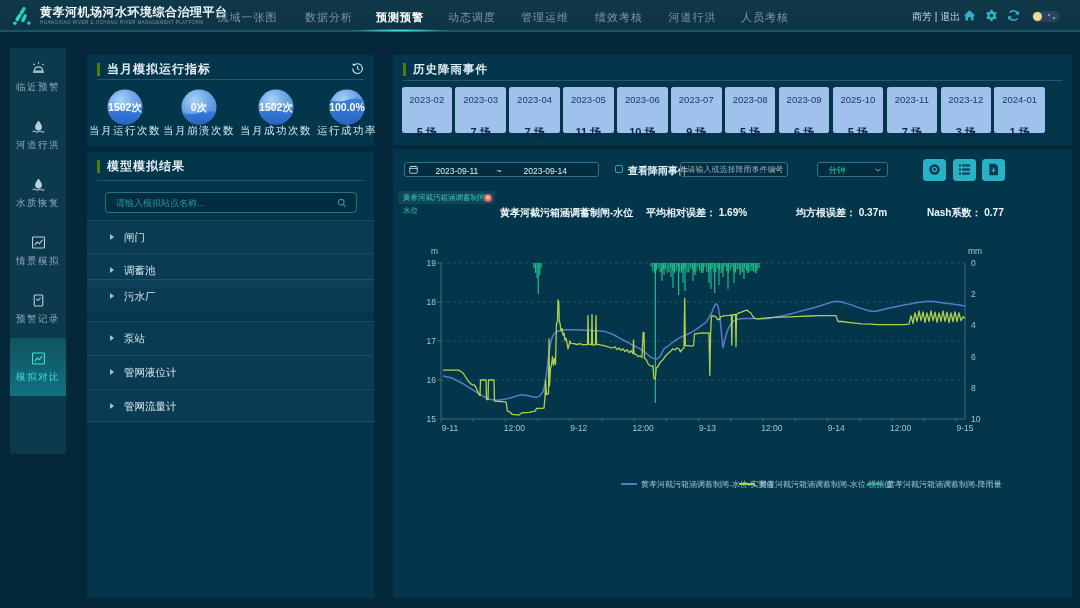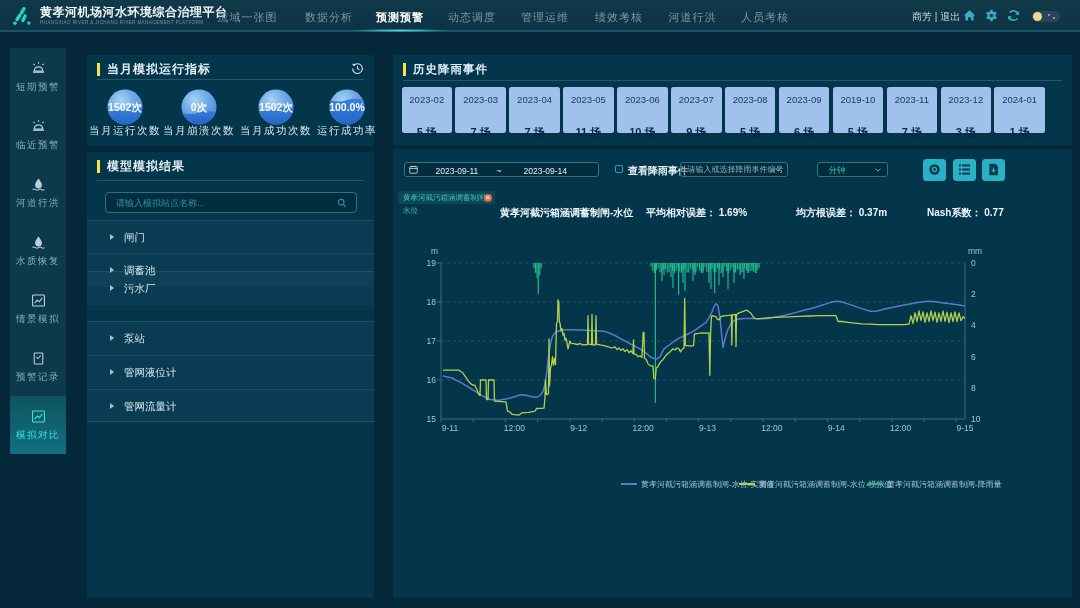--- a/index.html
+++ b/index.html
@@ -25,21 +25,21 @@
 .sitem .sicon svg{width:17px;height:17px}
 .slab{font-size:9.5px;margin-top:4px;letter-spacing:1.5px}
 .sitem.active{background:linear-gradient(180deg,#0f5360,#117082);color:#3ae3d5}
 .sitem.active .sicon{color:#3ae3d5}
 
 .panel{position:absolute;background:#04364b}
 .p1{left:87px;top:55px;width:287px;height:91px}
 .p2{left:87px;top:152px;width:287px;height:446px}
 .p3{left:393px;top:55px;width:679px;height:90px}
 .p4{left:393px;top:149px;width:679px;height:449px}
-.phead{position:absolute;left:10px;top:8px;font-size:12px;font-weight:bold;color:#e3eff5;letter-spacing:1px;padding-left:7px;border-left:3px solid #fde047;line-height:13px}
+.phead{position:absolute;left:10px;top:8px;font-size:12px;font-weight:bold;color:#e3eff5;letter-spacing:1px;padding-left:7px;border-left:3px solid #4d7c0f;line-height:13px}
 .pdiv{position:absolute;left:10px;right:10px;height:1px;background:rgba(125,170,190,0.28)}
 .hist{position:absolute;right:10px;top:7px;width:13px;height:13px;color:#cfe3ec}
 
 .glab{position:absolute;top:69px;width:80px;text-align:center;font-size:10.5px;color:#d7e8f0;letter-spacing:1.5px}
 .gval{fill:#fff;font-weight:bold;font-size:10.5px;font-family:"Liberation Sans"}
 
 .search{position:absolute;left:18px;top:40px;width:252px;height:21px;background:rgba(1,28,42,0.35);border:1px solid #2b7183;border-radius:4px;font-size:9px;color:#2f94a5;line-height:20px;padding-left:10px}
 .sglass{position:absolute;right:9px;top:5px;width:10px;height:10px}
 .trow{position:absolute;left:0;width:287px;height:33.8px;background:rgba(150,215,255,0.04);border-top:1px solid rgba(100,170,195,0.17);color:#d7e8ef;font-size:10.5px;line-height:33px}
 .trow .tri{display:inline-block;width:0;height:0;border-left:4.5px solid #a8c2cd;border-top:3.5px solid transparent;border-bottom:3.5px solid transparent;margin:0 10px 1px 23px}
@@ -98,30 +98,20 @@
       <path d="M14.6 2.6 v4.6 h-4.6 z" fill="currentColor"></path>
       <path d="M1.4 13.4 v-4.6 h4.6 z" fill="currentColor"></path>
     </svg>
 <div class="toggle">
       <div class="tog-sun"></div>
       <div class="tog-d1"></div>
       <div class="tog-d2"></div>
     </div>
 </div>
 <div class="sidebar">
-<div class="sitem">
-      <div class="sicon"><svg viewBox="0 0 20 20">
-          <path d="M5 13 a5 5 0 0 1 10 0 z" fill="none" stroke="currentColor" stroke-width="1.4"></path>
-          <rect x="3.5" y="13.5" width="13" height="1.6" fill="currentColor"></rect>
-          <line x1="10" y1="4.5" x2="10" y2="2.5" stroke="currentColor" stroke-width="1.3"></line>
-          <line x1="5.5" y1="6" x2="4" y2="4.5" stroke="currentColor" stroke-width="1.3"></line>
-          <line x1="14.5" y1="6" x2="16" y2="4.5" stroke="currentColor" stroke-width="1.3"></line>
-        </svg></div>
-      <div class="slab">短期预警</div>
-    </div>
 <div class="sitem">
       <div class="sicon"><svg viewBox="0 0 20 20">
           <path d="M5 13 a5 5 0 0 1 10 0 z" fill="none" stroke="currentColor" stroke-width="1.4"></path>
           <rect x="3.5" y="13.5" width="13" height="1.6" fill="currentColor"></rect>
           <line x1="10" y1="4.5" x2="10" y2="2.5" stroke="currentColor" stroke-width="1.3"></line>
           <line x1="5.5" y1="6" x2="4" y2="4.5" stroke="currentColor" stroke-width="1.3"></line>
           <line x1="14.5" y1="6" x2="16" y2="4.5" stroke="currentColor" stroke-width="1.3"></line>
         </svg></div>
       <div class="slab">临近预警</div>
     </div>
@@ -225,21 +215,21 @@
 <div class="phead">模型模拟结果</div>
 <div class="pdiv" style="top:28px"></div>
 <div class="search">请输入模拟站点名称...
 <svg class="sglass" viewBox="0 0 12 12">
         <circle cx="5" cy="5" r="3.4" fill="none" stroke="#2f94a5" stroke-width="1.3"></circle>
         <line x1="7.6" y1="7.6" x2="10.5" y2="10.5" stroke="#2f94a5" stroke-width="1.3"></line>
       </svg>
 </div>
 <div class="trow" style="top:67.5px"><span class="tri"></span><span>闸门</span></div>
 <div class="trow" style="top:101.3px"><span class="tri"></span><span>调蓄池</span></div>
-<div class="trow" style="top:119px"><span class="tri"></span><span>污水厂</span></div>
+<div class="trow" style="top:127px"><span class="tri"></span><span>污水厂</span></div>
 <div class="trow" style="top:168.9px"><span class="tri"></span><span>泵站</span></div>
 <div class="trow" style="top:202.7px"><span class="tri"></span><span>管网液位计</span></div>
 <div class="trow" style="top:236.5px"><span class="tri"></span><span>管网流量计</span></div>
 </div>
 <div class="panel p3">
 <div class="phead" style="font-size:11.5px">历史降雨事件</div>
 <div class="pdiv" style="top:25px"></div>
 <div class="card" style="left:8.5px">
       <div class="cd">2023-02</div>
       <div class="cc">5 场</div>
@@ -266,21 +256,21 @@
     </div>
 <div class="card" style="left:331.9px">
       <div class="cd">2023-08</div>
       <div class="cc">5 场</div>
     </div>
 <div class="card" style="left:385.8px">
       <div class="cd">2023-09</div>
       <div class="cc">6 场</div>
     </div>
 <div class="card" style="left:439.7px">
-      <div class="cd">2019-10</div>
+      <div class="cd">2025-10</div>
       <div class="cc">5 场</div>
     </div>
 <div class="card" style="left:493.6px">
       <div class="cd">2023-11</div>
       <div class="cc">7 场</div>
     </div>
 <div class="card" style="left:547.5px">
       <div class="cd">2023-12</div>
       <div class="cc">3 场</div>
     </div>

